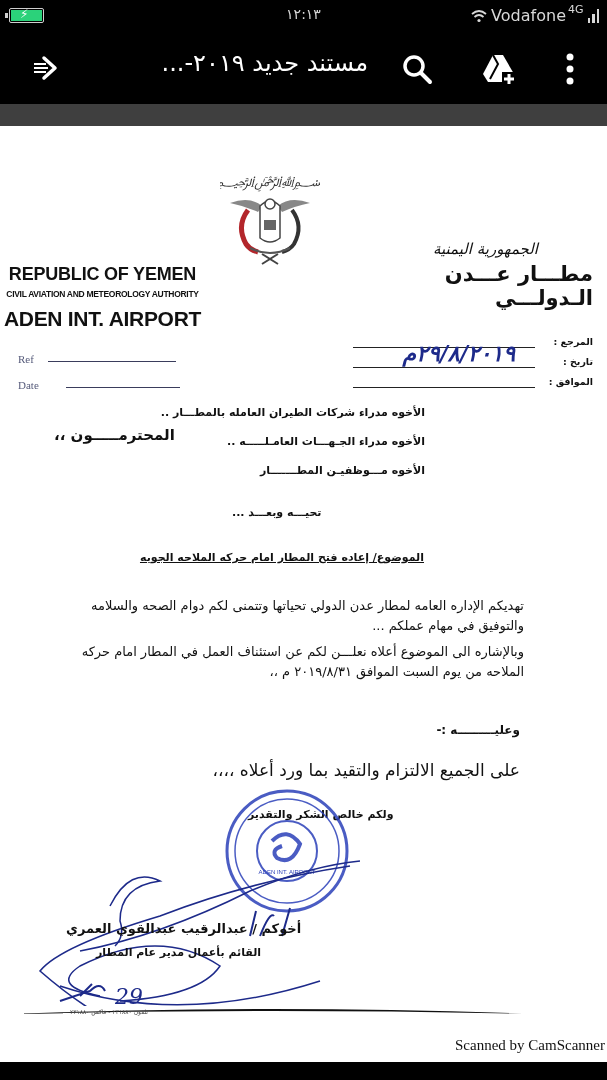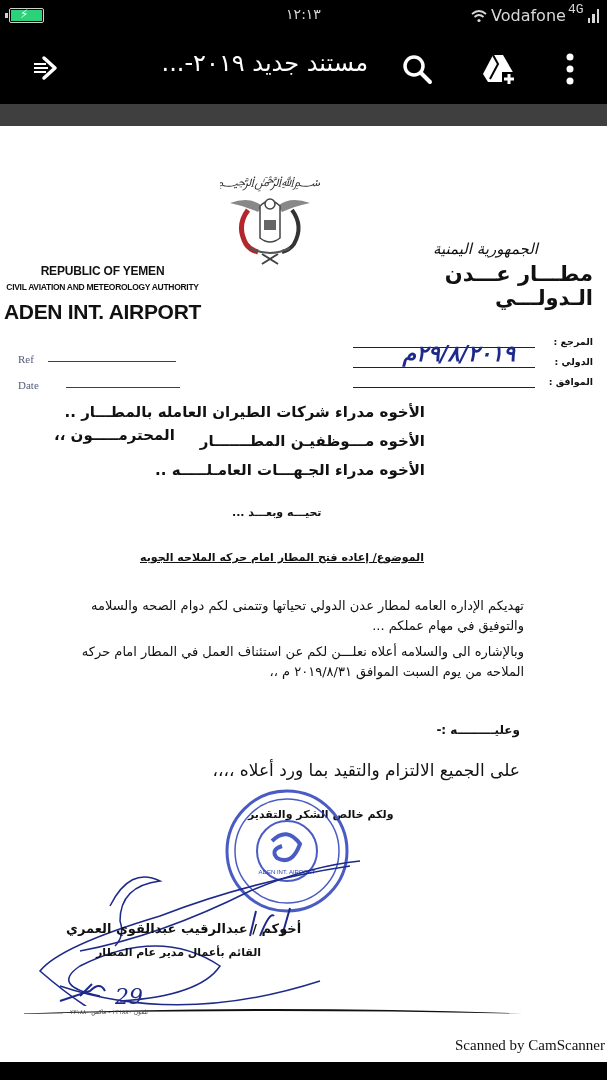--- a/index.html
+++ b/index.html
@@ -8,56 +8,56 @@
 
   
   .status-bar { position: absolute; left: 0; top: 0; width: 607px; height: 32px; background: #000; color: #d8d8d8; }
   .battery { position: absolute; left: 9px; top: 8px; width: 35px; height: 15px; border: 1.5px solid #cfcfcf; border-radius: 2px; }
   .battery::before { content: ""; position: absolute; left: -5px; top: 4px; width: 3px; height: 5px; background: #cfcfcf; }
   .battery-fill { position: absolute; left: 1px; top: 1px; right: 1px; bottom: 1px; background: #2bd27a; }
   .battery-bolt { position: absolute; left: 10px; top: -2px; color: #fff; font-size: 12px; }
   .clock { position: absolute; left: 0; right: 0; top: 6px; text-align: center; font-size: 14px; }
   .carrier { position: absolute; right: 8px; top: 6px; font-size: 16px; display: flex; align-items: center; gap: 4px; }
   .wifi-icon { width: 16px; height: 14px; }
-  .net-badge { font-size: 13px; position: relative; top: -6px; margin-left: -2px; font-family: Liberation Mono, monospace; }
+  .net-badge { font-size: 11px; position: relative; top: -6px; margin-left: -2px; }
   .signal { display: inline-flex; align-items: flex-end; gap: 2px; height: 14px; }
   .signal span { display: block; width: 2.5px; background: #d8d8d8; }
 
   
   .app-bar { position: absolute; left: 0; top: 32px; width: 607px; height: 72px; background: #000; color: #fff; }
   .back-btn { position: absolute; left: 30px; top: 22px; width: 32px; height: 28px; }
   .doc-title { position: absolute; left: 118px; top: 17px; width: 250px; font-size: 24px; direction: rtl; text-align: right; white-space: nowrap; }
   .search-btn { position: absolute; left: 400px; top: 20px; width: 34px; height: 34px; }
   .drive-btn { position: absolute; left: 482px; top: 20px; width: 34px; height: 34px; }
   .more-btn { position: absolute; left: 562px; top: 20px; width: 16px; height: 34px; }
 
   .gray-band { position: absolute; left: 0; top: 104px; width: 607px; height: 22px; background: #3f3f3f; }
 
   
   .page { position: absolute; left: 0; top: 126px; width: 607px; height: 936px; background: #fff; overflow: hidden; color: #111; }
   .bottom-bar { position: absolute; left: 0; top: 1062px; width: 607px; height: 18px; background: #000; }
 
   .emblem { position: absolute; left: 220px; top: 42px; width: 100px; height: 100px; }
 
   .en-block { position: absolute; left: 0; top: 138px; width: 205px; text-align: center; font-family: "Liberation Sans", sans-serif; font-weight: bold; }
-  .en-country { font-size: 12px; letter-spacing: -0.2px; }
+  .en-country { font-size: 18px; letter-spacing: -0.2px; }
   .en-authority { font-size: 8.5px; margin-top: 4px; letter-spacing: -0.3px; }
   .en-airport { font-size: 21px; margin-top: 8px; letter-spacing: -0.3px; }
   .en-field { position: absolute; left: 18px; font-family: "Liberation Serif", serif; font-size: 11px; color: #555a7a; }
   .en-field .line { position: absolute; top: 8px; height: 1px; background: #3a3d5c; }
 
   .ar-block { position: absolute; right: 14px; top: 114px; width: 230px; direction: rtl; font-family: "DejaVu Sans", sans-serif; font-weight: bold; }
   .ar-country { font-family: "DejaVu Serif", serif; font-style: italic; font-size: 15px; font-weight: normal; padding-right: 55px; }
   .ar-authority { font-size: 11px; margin-top: 2px; }
   .ar-airport { font-size: 21px; margin-top: 4px; letter-spacing: 1px; }
   .ar-field { position: absolute; right: 14px; direction: rtl; font-size: 9.5px; font-weight: bold; width: 240px; text-align: right; }
   .ar-field .line { position: absolute; left: 0; right: 58px; top: 11px; height: 1px; background: #222; }
   .hand-date { position: absolute; right: 78px; top: -16px; font-size: 22px; color: #1d2a8a; font-family: "DejaVu Serif", serif; font-style: italic; letter-spacing: 2px; direction: ltr; }
 
-  .recipients { position: absolute; right: 182px; top: 272px; direction: rtl; text-align: right; font-size: 15px; font-weight: bold; line-height: 29px; }
+  .recipients { position: absolute; right: 182px; top: 272px; direction: rtl; text-align: right; font-size: 11px; font-weight: bold; line-height: 29px; }
   .respected { position: absolute; left: 54px; top: 300px; direction: rtl; font-size: 15px; font-weight: bold; }
   .greeting { position: absolute; left: 232px; top: 380px; direction: rtl; font-size: 11px; font-weight: bold; }
 
   .subject { position: absolute; right: 183px; top: 425px; direction: rtl; font-size: 11px; font-weight: bold; text-decoration: underline; }
 
   .body-text { position: absolute; left: 62px; width: 462px; top: 470px; direction: rtl; text-align: justify; font-size: 13px; line-height: 20px; }
   .body-text p { margin-bottom: 6px; }
   .body-text .pline { display: block; }
 
   .closing-label { position: absolute; right: 87px; top: 597px; direction: rtl; font-size: 12px; font-weight: bold; }
@@ -157,46 +157,46 @@
 
   <div class="ar-block">
     <div class="ar-country">الجمهورية اليمنية</div>
     <div class="ar-airport">مطـــار عـــدن الـدولـــي</div>
   </div>
   <div class="ar-field" style="top:210px;">
     <span>المرجع :</span>
     <span class="line"></span>
   </div>
   <div class="ar-field" style="top:230px;">
-    <span>الدولي :</span>
+    <span>تاريخ :</span>
     <span class="line"></span>
     <span class="hand-date">٢٩/٨/٢٠١٩م</span>
   </div>
   <div class="ar-field" style="top:250px;">
     <span>الموافق :</span>
     <span class="line"></span>
   </div>
 
   <div class="recipients">
     <div>الأخوه مدراء شركات الطيران العامله بالمطـــار ..</div>
+    <div>الأخوه مدراء الجـهـــات العامـلـــــه ..</div>
     <div>الأخوه مـــوظفيـن المطـــــــار</div>
-    <div>الأخوه مدراء الجـهـــات العامـلـــــه ..</div>
   </div>
   <div class="respected">المحترمـــــون ،،</div>
   <div class="greeting">تحيـــه وبعـــد ...</div>
 
   <div class="subject">الموضوع/ إعاده فتح المطار امام حركه الملاحه الجويه</div>
 
   <div class="body-text">
     <p>
       <span class="pline">تهديكم الإداره العامه لمطار عدن الدولي تحياتها وتتمنى لكم دوام الصحه والسلامه</span>
       <span class="pline">والتوفيق في مهام عملكم ...</span>
     </p>
     <p>
-      <span class="pline">وبالإشاره الى والسلامه أعلاه نعلـــن لكم عن استئناف العمل في المطار امام حركه</span>
+      <span class="pline">وبالإشاره الى الموضوع أعلاه نعلـــن لكم عن استئناف العمل في المطار امام حركه</span>
       <span class="pline">الملاحه من يوم السبت الموافق ٢٠١٩/٨/٣١ م ،،</span>
     </p>
   </div>
 
   <div class="closing-label">وعليـــــــــه :-</div>
   <div class="closing-text">على الجميع الالتزام والتقيد بما ورد أعلاه ،،،،</div>
 
   <div class="regards">ولكم خالص الشكر والتقدير</div>
 
   <svg class="stamp" viewBox="0 0 130 130">

